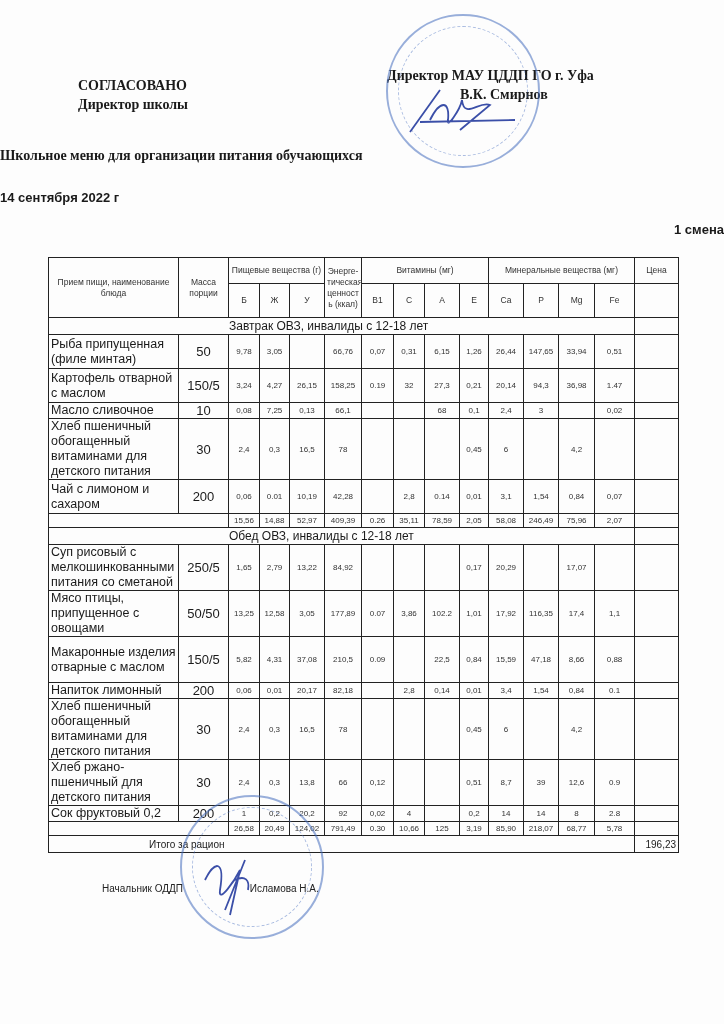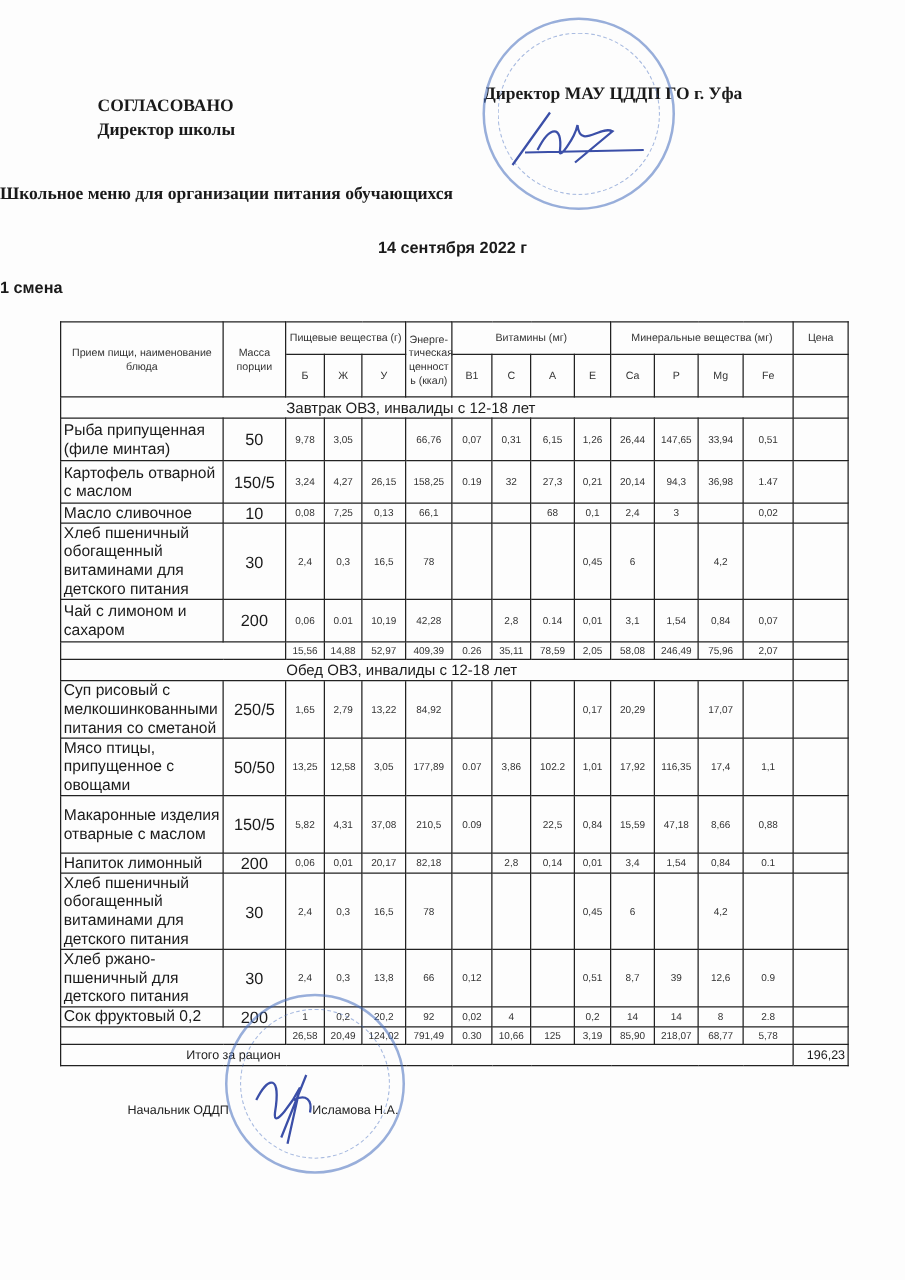--- a/index.html
+++ b/index.html
@@ -4,22 +4,22 @@
 <style>
   html, body { margin:0; padding:0; }
   body { width:724px; height:1024px; background:#fdfdfd; position:relative; overflow:hidden; font-family:"Liberation Sans", sans-serif; color:#1a1a1a; }
   .serif { font-family:"Liberation Serif", serif; }
   .hdr-left { position:absolute; left:78px; top:76px; font-size:14px; font-weight:bold; line-height:19px; }
   .hdr-right { position:absolute; left:385px; top:66px; width:250px; font-size:14px; font-weight:bold; line-height:19px; }
   .hdr-right .approve { text-align:right; padding-right:40px; }
   .hdr-right .line2 { text-align:left; padding-left:2px; }
   .hdr-right .line3 { padding-left:75px; }
   .title { position:absolute; left:0; width:724px; text-align:left; top:148px; font-size:14px; font-weight:bold; }
-  .date { position:absolute; left:0; width:724px; text-align:center; top:190px; font-size:13px; font-weight:bold; }
-  .shift { position:absolute; left:0; width:724px; text-align:left; top:222px; font-size:13px; font-weight:bold; }
+  .date { position:absolute; left:0; width:724px; top:190px; font-size:13px; font-weight:bold; }
+  .shift { position:absolute; left:0; width:724px; text-align:right; top:222px; font-size:13px; font-weight:bold; }
   table.menu { position:absolute; left:48px; top:257px; width:630px; border-collapse:collapse; table-layout:fixed; }
   table.menu td, table.menu th { border:1px solid #222; padding:0 2px; font-weight:normal; vertical-align:middle; text-align:center; }
   table.menu th { font-size:8.5px; color:#333; line-height:11px; }
   td.name { text-align:left !important; font-size:12.5px; line-height:15px; }
   td.mass { font-size:13px; }
   td.num { font-size:8px; color:#333; }
   td.section { font-size:12px; font-weight:bold; padding-left:180px !important; text-align:left !important; height:16px; }
   td.total-label { font-size:10px; font-weight:bold; text-align:right !important; padding-right:4px !important; height:16px; }
   td.total-price { font-size:10px; font-weight:bold; text-align:right !important; }
   .footer { position:absolute; left:102px; top:883px; font-size:10px; color:#222; }
@@ -31,20 +31,21 @@
 </head>
 <body>
 
 <div class="hdr-left serif">
   <div>СОГЛАСОВАНО</div>
   <div>Директор школы</div>
 </div>
 
 <div class="hdr-right serif">
   <div class="line2">Директор МАУ ЦДДП ГО г. Уфа</div>
+  <div class="line3">В.К. Смирнов</div>
 </div>
 
 <div class="stamp" style="left:386px;top:14px;width:150px;height:150px;"></div>
 <svg class="sig" width="120" height="60" style="left:400px;top:80px;">
   <path d="M10 52 L40 10 M30 40 C40 20 50 20 48 40 C46 50 60 30 62 20 C64 40 80 20 90 25 L60 50 M20 42 L115 40" stroke="#3b4fa8" stroke-width="1.8" fill="none"></path>
 </svg>
 
 <div class="title serif">Школьное меню для организации питания обучающихся</div>
 <div class="date">14 сентября 2022 г</div>
 <div class="shift">1 смена</div>

